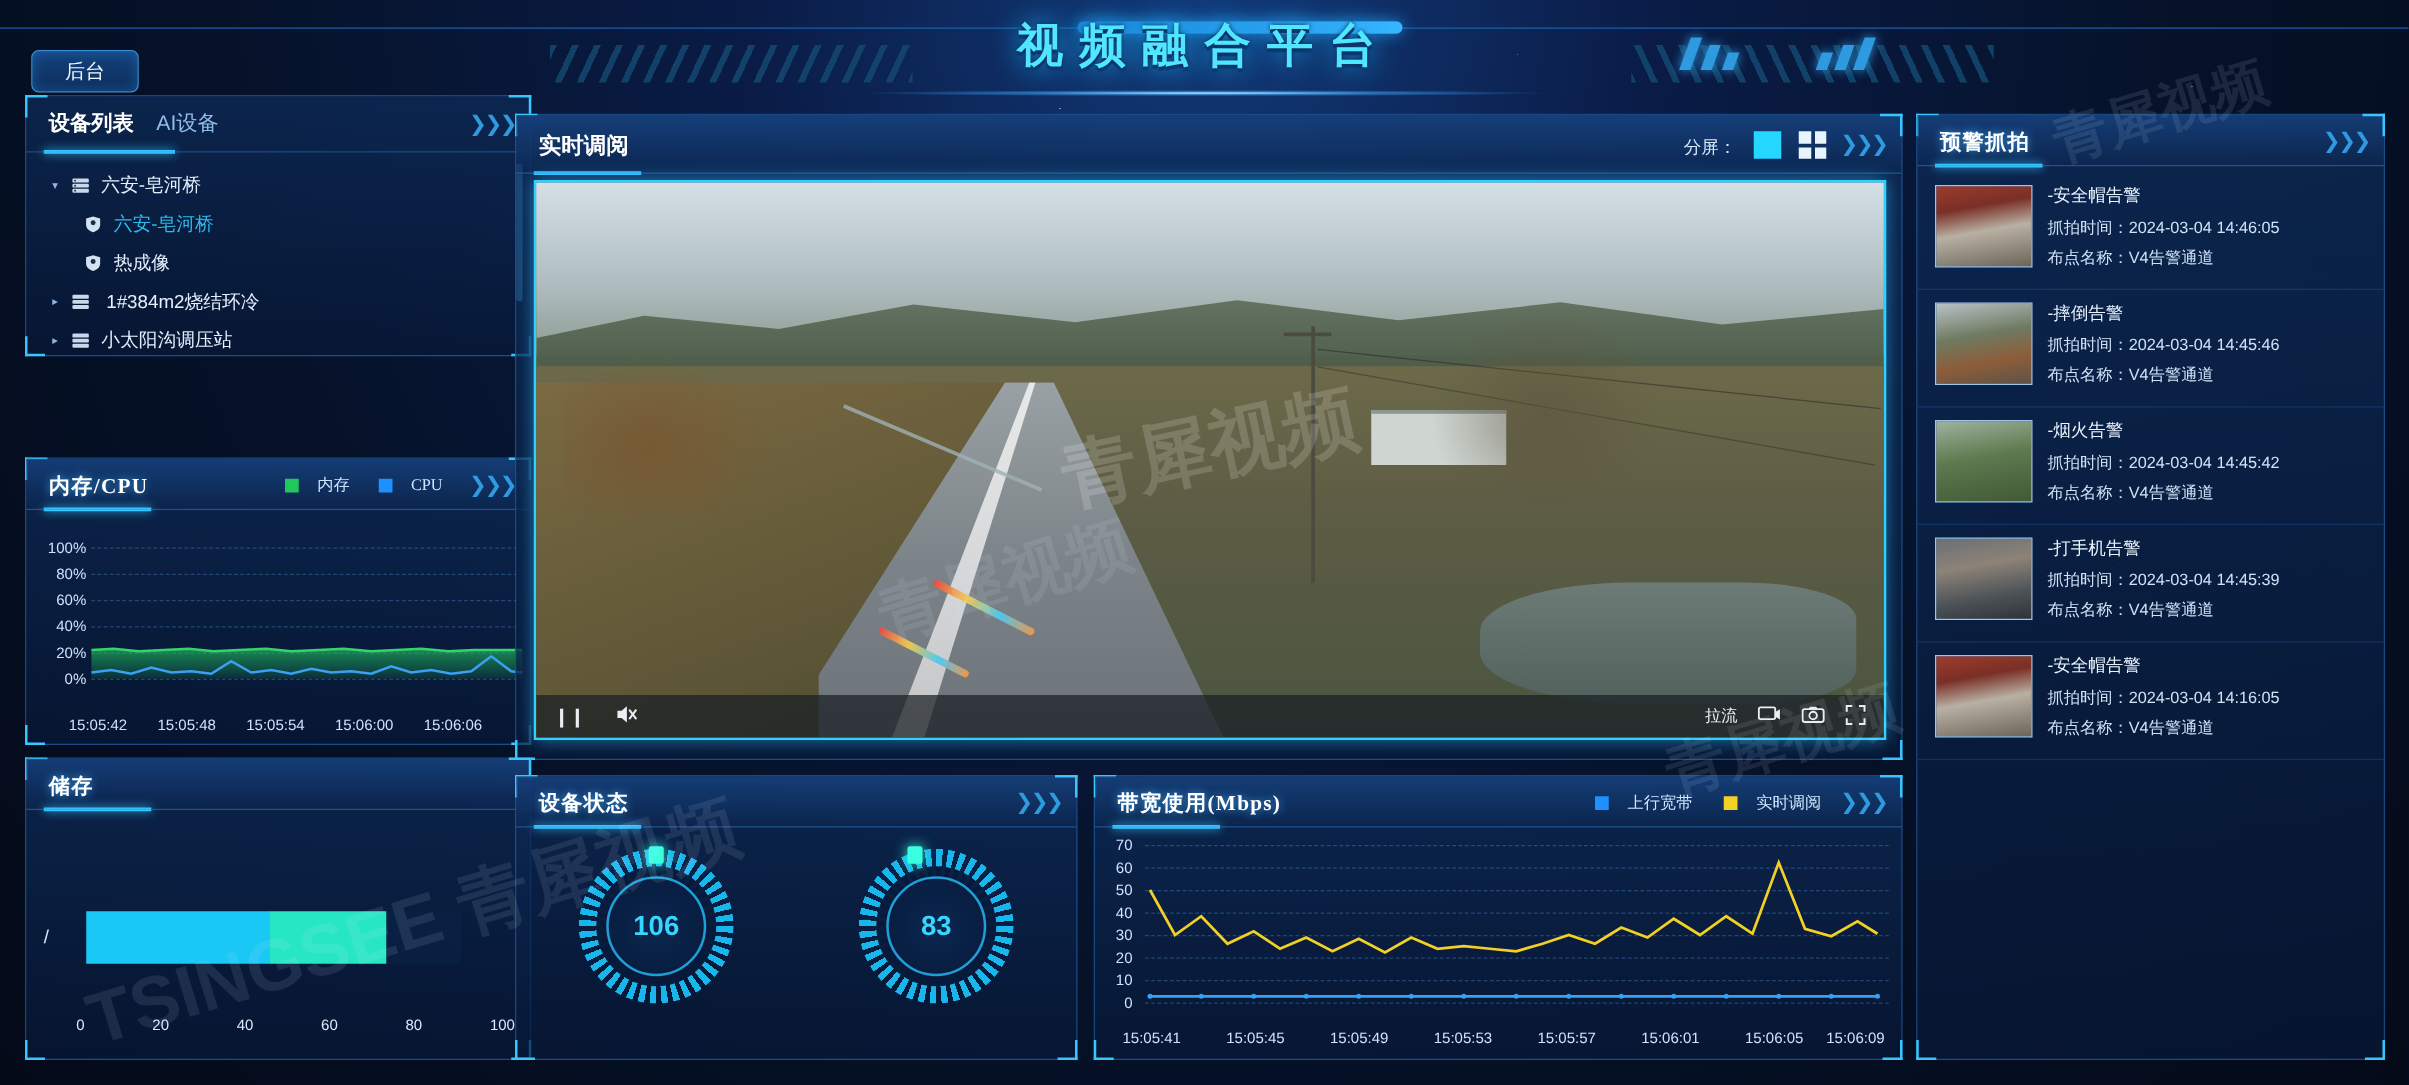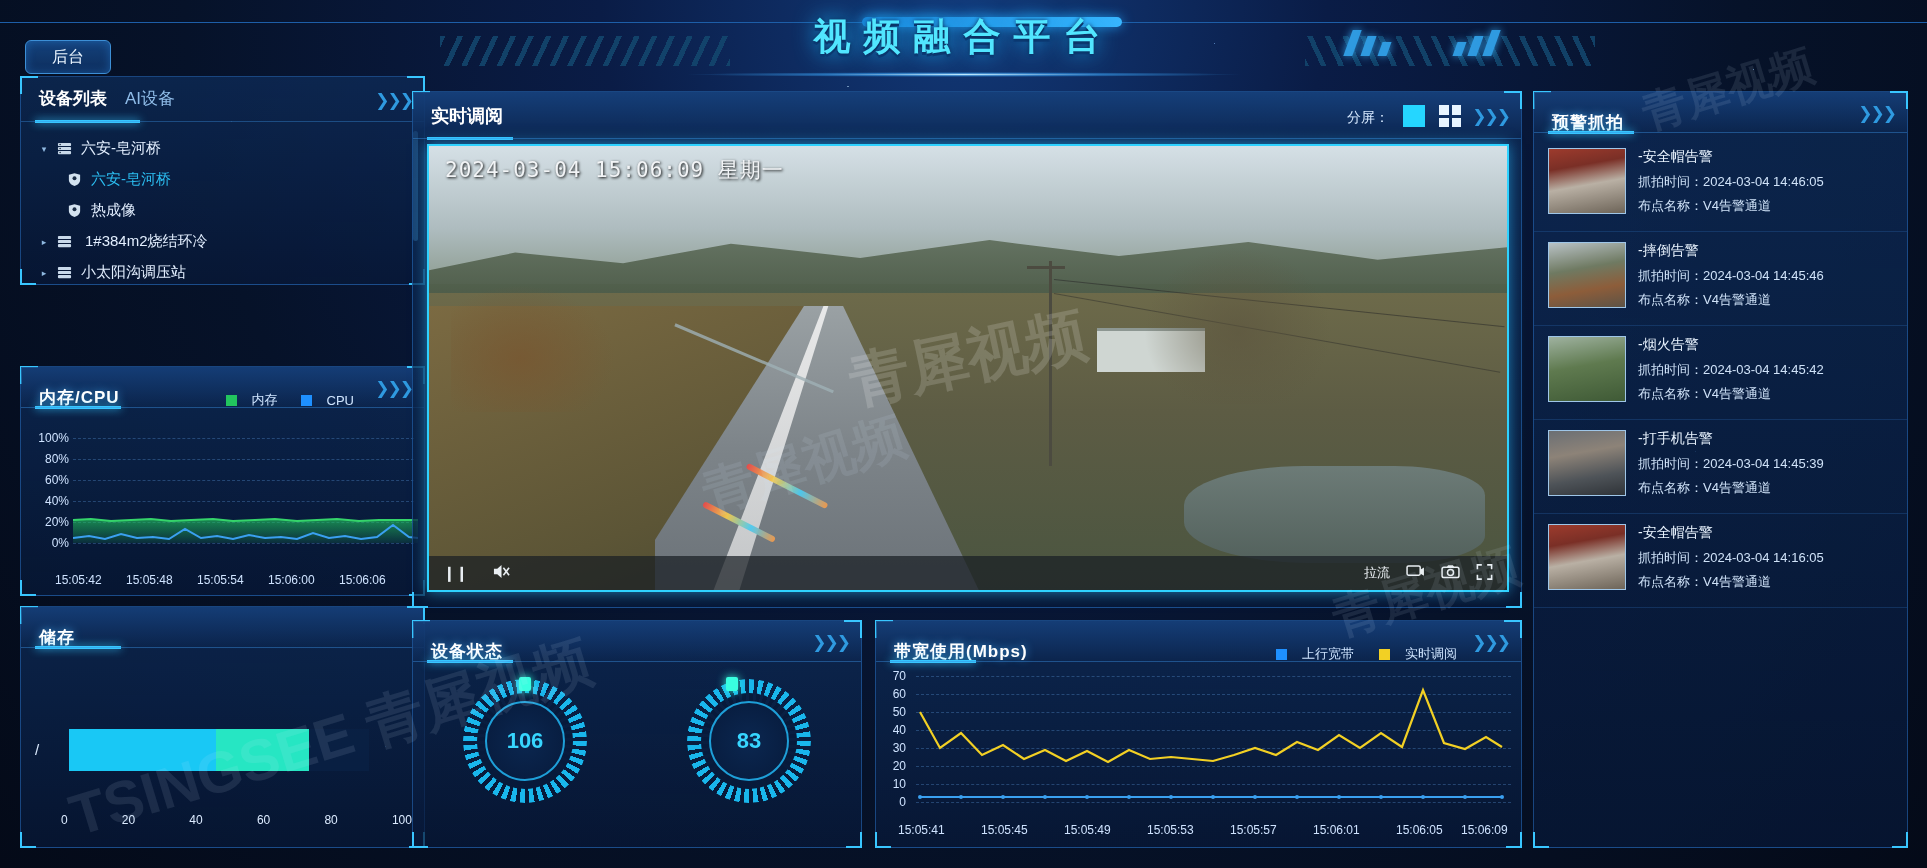--- a/index.html
+++ b/index.html
@@ -57,22 +57,22 @@
 
   
   .panel{position:absolute;background:linear-gradient(180deg,rgba(13,42,86,.78),rgba(7,24,56,.72));
     border:1px solid rgba(40,110,190,.55);}
   .panel::before,.panel::after{content:"";position:absolute;width:16px;height:16px;border:2px solid #39c6ff;}
   .panel::before{left:-1px;top:-1px;border-right:0;border-bottom:0;}
   .panel::after{right:-1px;top:-1px;border-left:0;border-bottom:0;}
   .pcorner-bl,.pcorner-br{position:absolute;width:16px;height:16px;border:2px solid #39c6ff;}
   .pcorner-bl{left:-1px;bottom:-1px;border-right:0;border-top:0;}
   .pcorner-br{right:-1px;bottom:-1px;border-left:0;border-top:0;}
-  .phead{height:42px;position:relative;display:flex;align-items:flex-end;
-    background:linear-gradient(180deg,rgba(22,65,125,.85),rgba(11,36,78,.3));}
+  .phead{height:42px;position:relative;display:flex;align-items:center;
+    background:linear-gradient(180deg,rgba(22,65,125,.85),rgba(11,36,78,.3));font-family:Liberation Serif, serif;}
   .phead .ptitle{font-size:17px;font-weight:700;color:#ffffff;margin-left:18px;letter-spacing:1px;
     text-shadow:0 0 8px rgba(70,180,255,.8);}
   .phead .underline{position:absolute;left:14px;bottom:0;width:86px;height:3px;background:#36c6ff;box-shadow:0 0 8px #36c6ff;}
   .phead .hairline{position:absolute;left:0;right:0;bottom:1px;height:1px;background:rgba(55,140,220,.45);}
   .arrows{position:absolute;right:12px;top:50%;transform:translateY(-50%);color:#2f9ae0;font-size:17px;letter-spacing:-2px;cursor:pointer;}
   .legend{position:absolute;display:flex;align-items:center;gap:15px;font-size:13px;color:#cfe5ff;}
   .legend i{width:11px;height:11px;display:inline-block;}
 
   
   #device-panel{left:20px;top:76px;width:405px;height:209px;}
@@ -384,21 +384,20 @@
       <div class="water"></div>
       <div class="bldg"></div>
       <div class="pole"></div>
       <div class="pole-arm"></div>
       <div class="wire"></div>
       <div class="wire2"></div>
       <div class="tree-l"></div>
       <div class="tree-r"></div>
       <div class="colorbar"></div>
       <div class="colorbar b2"></div>
-      <div class="osd">2024-03-04 15:06:09 星期一</div>
       <div class="vmark">青犀视频</div>
       <div class="vbar">
         <span class="lbtn">❙❙</span>
         <span class="lbtn" style="margin-left:24px">
           <svg width="19" height="17" viewBox="0 0 20 18">
               <path d="M2 6h3.5L10 2.2v13.6L5.5 12H2z" fill="#e9eef2"></path>
               <line x1="12" y1="5" x2="18" y2="13" stroke="#e9eef2" stroke-width="1.7"></line>
               <line x1="18" y1="5" x2="12" y2="13" stroke="#e9eef2" stroke-width="1.7"></line>
             </svg>
         </span>

